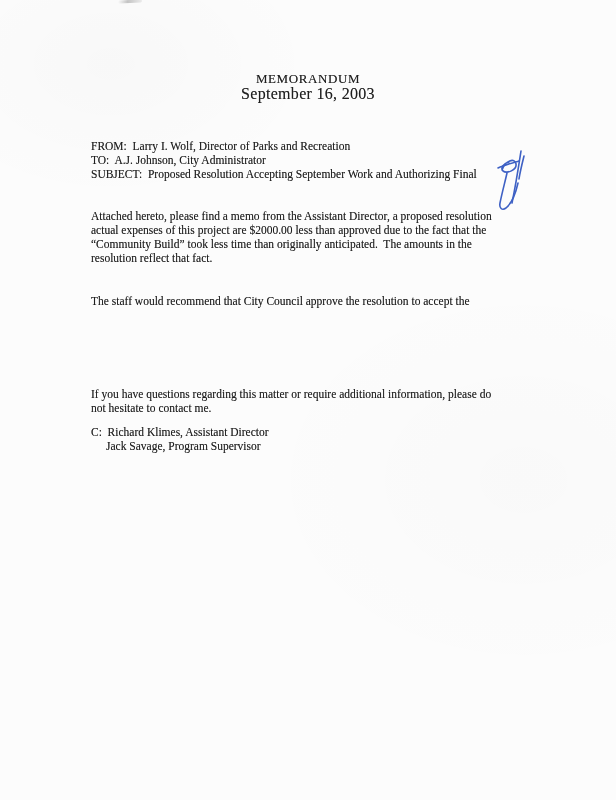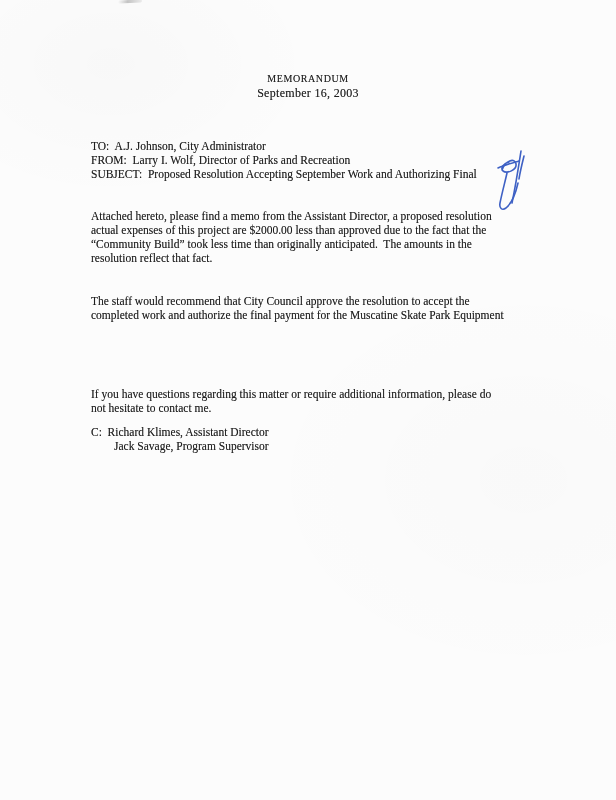--- a/index.html
+++ b/index.html
@@ -26,48 +26,48 @@
     border-radius: 2px;
   }
   .title-block {
     position: absolute;
     top: 71px;
     left: 0;
     width: 100%;
     text-align: center;
   }
   .memo-title {
-    font-size: 10px;
+    font-size: 13px;
     letter-spacing: 0.6px;
     line-height: 15px;
     text-shadow: 0 0 0.6px rgba(40,40,40,0.5);
     font-family: Liberation Serif, serif;
   }
   .memo-date {
-    font-size: 12px;
+    font-size: 16px;
     letter-spacing: 0.3px;
     line-height: 15px;
     text-shadow: 0 0 0.6px rgba(40,40,40,0.5);
   }
   .textblock {
     position: absolute;
     left: 91px;
   }
   .line {
     white-space: pre;
     font-size: 11.5px;
     line-height: 13.9px;
     text-shadow: 0 0 0.6px rgba(40,40,40,0.5);
   }
   .header-block { top: 140px; }
   .para-1 { top: 210px; }
   .para-2 { top: 295px; }
   .para-3 { top: 351px; margin-top: 37px; }
   .cc-block { top: 420px; margin-top: 6px; }
-  .cc-indent { padding-left: 15px; text-align: right; }
+  .cc-indent { padding-left: 15px; }
   .signature {
     position: absolute;
     left: 488px;
     top: 146px;
     width: 48px;
     height: 70px;
     opacity: 0.92;
   }
   .signature path {
     fill: none;
@@ -82,35 +82,34 @@
 <div class="page">
 
   <div class="scan-artifact"></div>
 
   <div class="title-block">
     <div class="memo-title">MEMORANDUM</div>
     <div class="memo-date">September 16, 2003</div>
   </div>
 
   <div class="textblock header-block">
+    <div class="line">FROM:  Larry I. Wolf, Director of Parks and Recreation</div>
     <div class="line">TO:  A.J. Johnson, City Administrator</div>
-    <div class="line">FROM:  Larry I. Wolf, Director of Parks and Recreation</div>
     <div class="line">SUBJECT:  Proposed Resolution Accepting September Work and Authorizing Final</div>
   </div>
 
   <div class="textblock para-1">
     <div class="line">Attached hereto, please find a memo from the Assistant Director, a proposed resolution</div>
     <div class="line">actual expenses of this project are $2000.00 less than approved due to the fact that the</div>
     <div class="line">“Community Build” took less time than originally anticipated.  The amounts in the</div>
     <div class="line">resolution reflect that fact.</div>
   </div>
 
   <div class="textblock para-2">
     <div class="line">The staff would recommend that City Council approve the resolution to accept the</div>
-    <div class="line">completed work and authorize the final payment for the Muscatine Skate Park Equipment</div>
   </div>
 
   <div class="textblock para-3">
     <div class="line">If you have questions regarding this matter or require additional information, please do</div>
     <div class="line">not hesitate to contact me.</div>
   </div>
 
   <div class="textblock cc-block">
     <div class="line">C:  Richard Klimes, Assistant Director</div>
     <div class="line cc-indent">Jack Savage, Program Supervisor</div>

